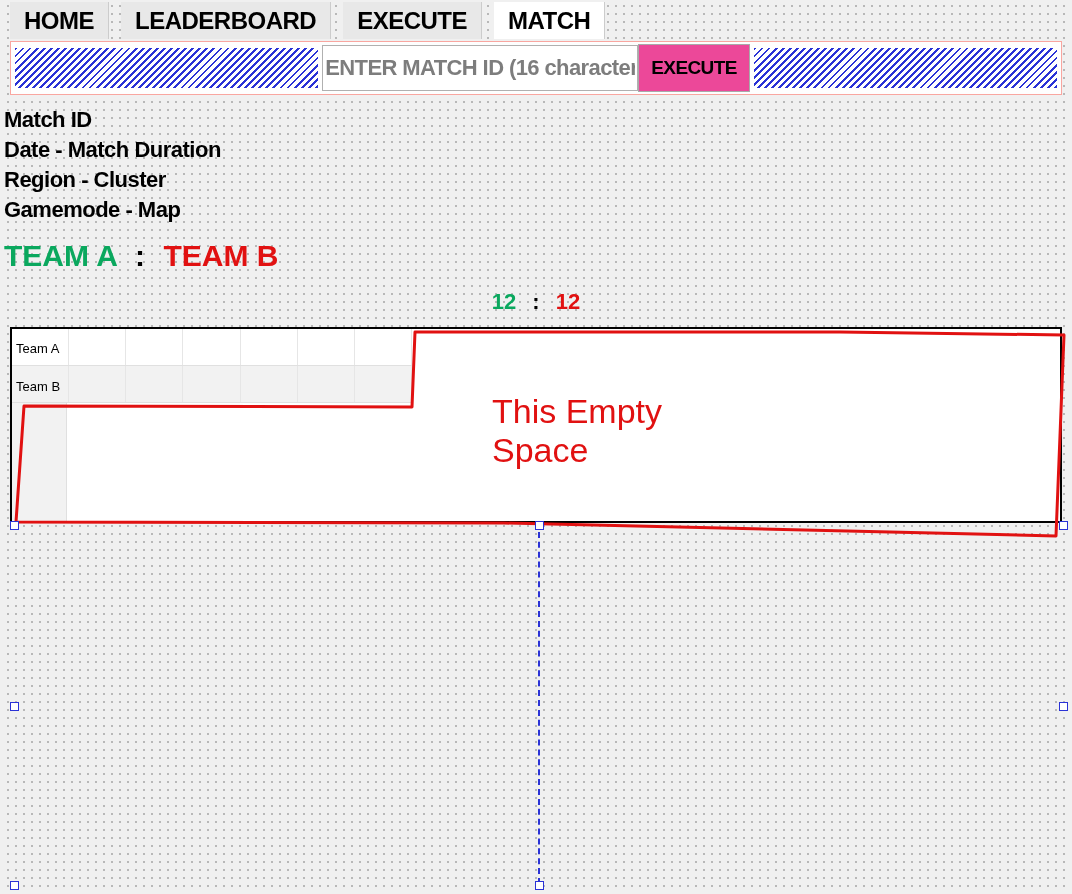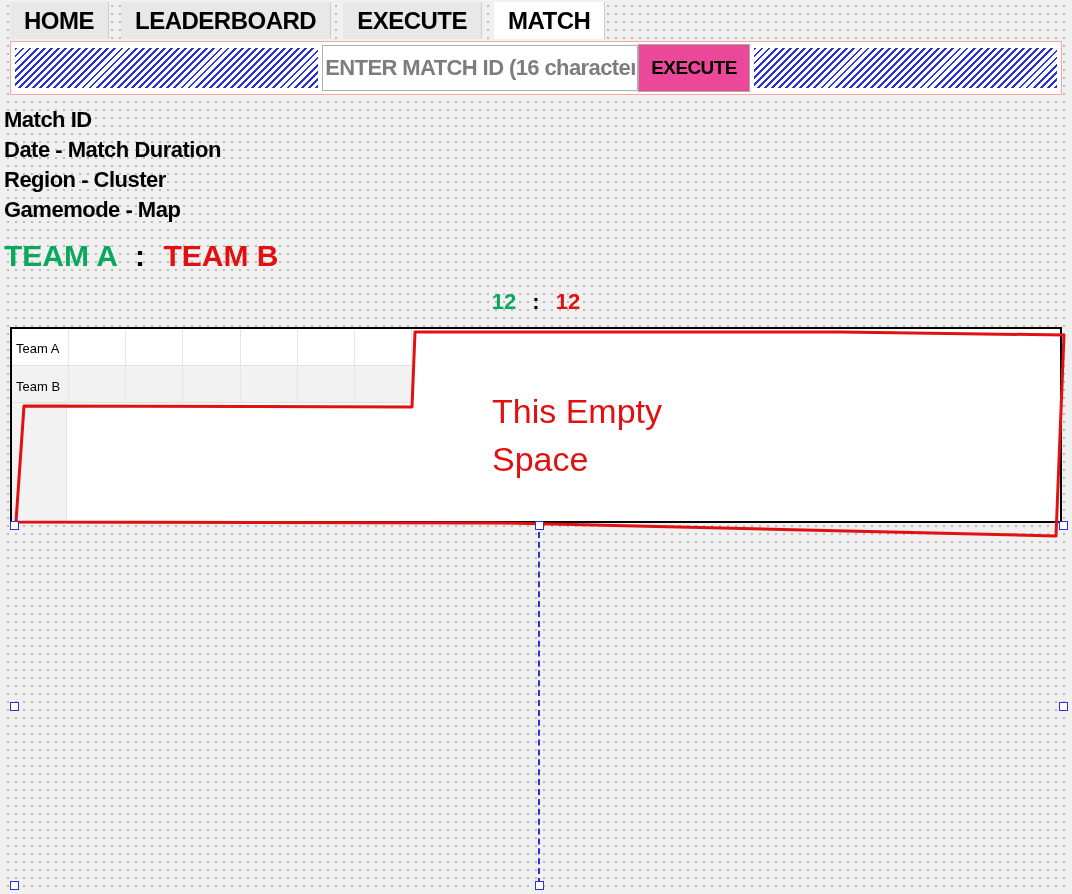--- a/index.html
+++ b/index.html
@@ -160,21 +160,21 @@
              L 836 330
              L 411 330
              L 408 405
              L 20 404
              L 12 520
              L 500 521
              L 1052 534
              L 1060 333 Z" fill="none" stroke="#e11111" stroke-width="3" stroke-linejoin="round"></path>
   </svg>
   <div class="anno-label" style="left:488px;top:352px">This Empty</div>
-  <div class="anno-label" style="left:488px;top:400px">Space</div>
+  <div class="anno-label" style="left:488px;top:391px">Space</div>
 
   <div class="vguide" style="left:534px;top:520px;height:362px"></div>
 
   <div class="handle" style="left:6px;top:519px"></div>
   <div class="handle" style="left:531px;top:519px"></div>
   <div class="handle" style="left:1055px;top:519px"></div>
   <div class="handle" style="left:6px;top:700px"></div>
   <div class="handle" style="left:1055px;top:700px"></div>
   <div class="handle" style="left:6px;top:879px"></div>
   <div class="handle" style="left:531px;top:879px"></div>

